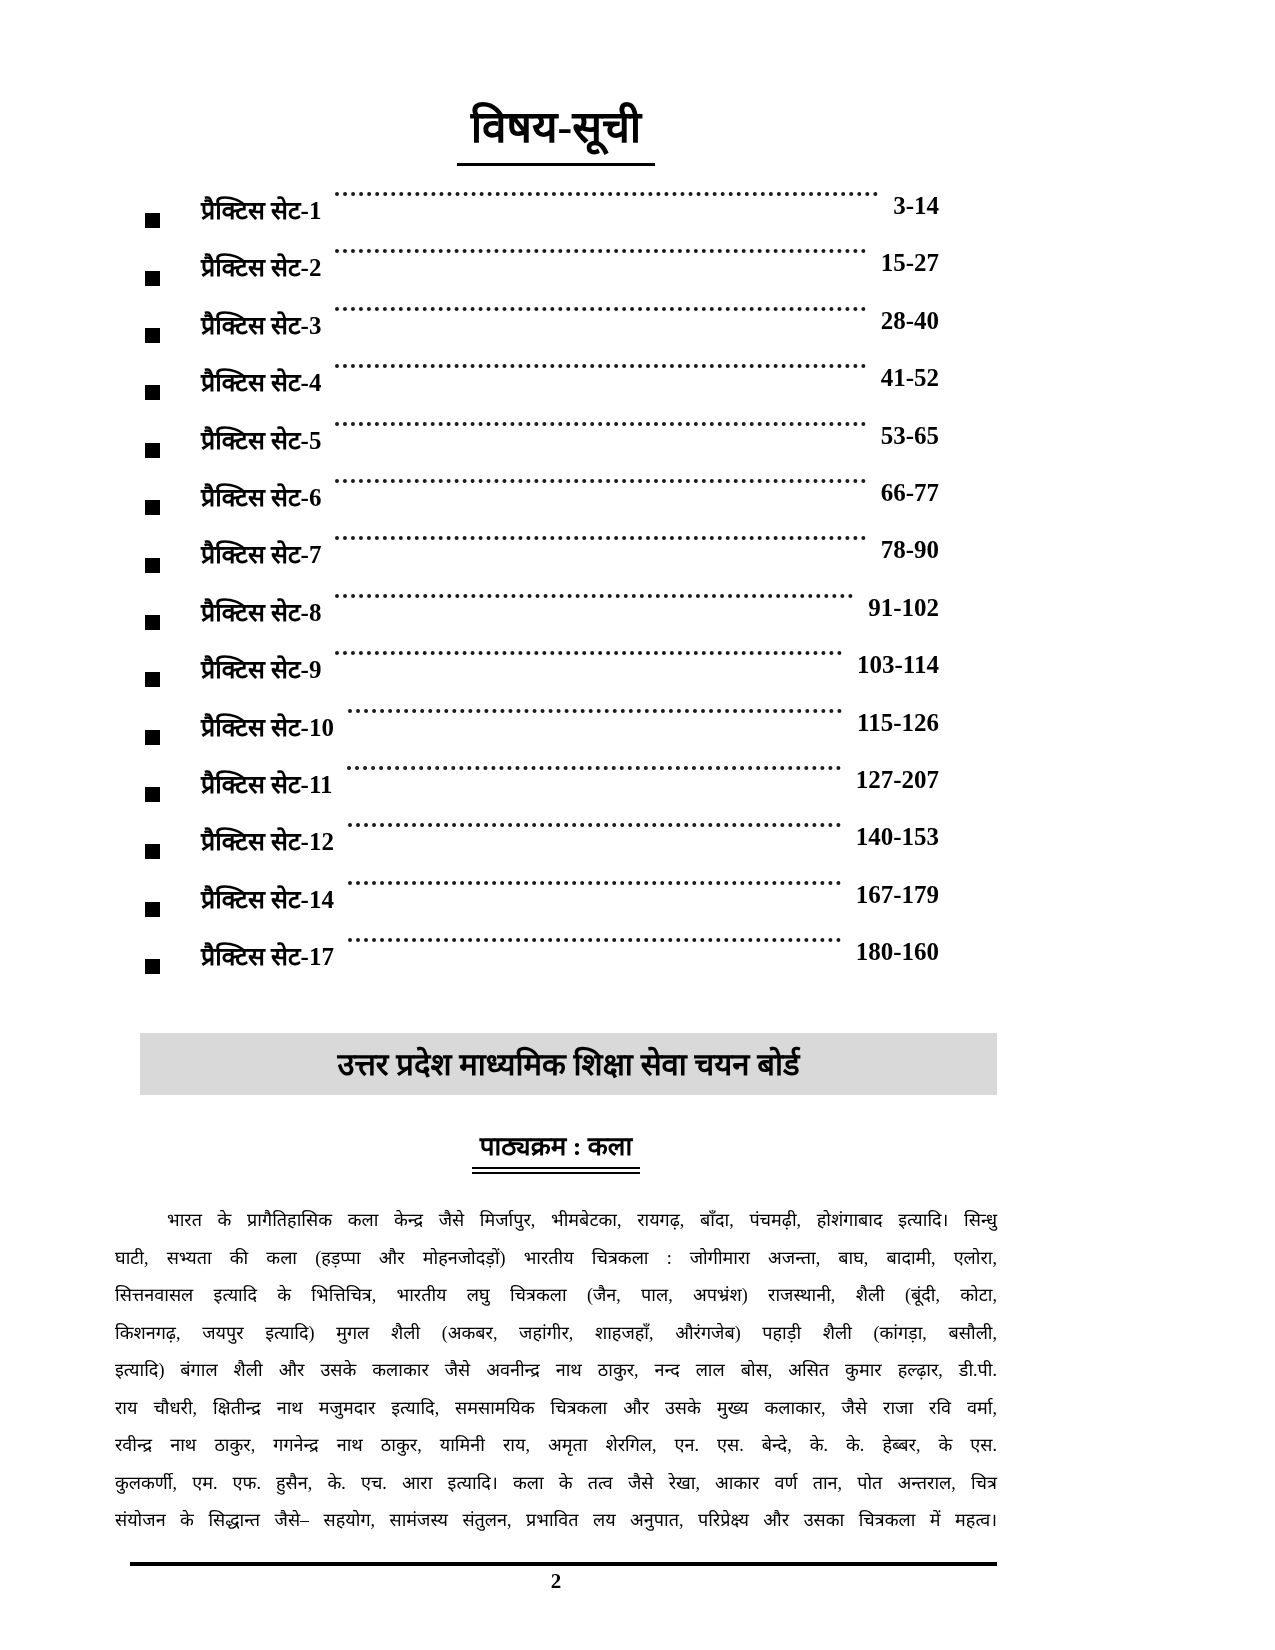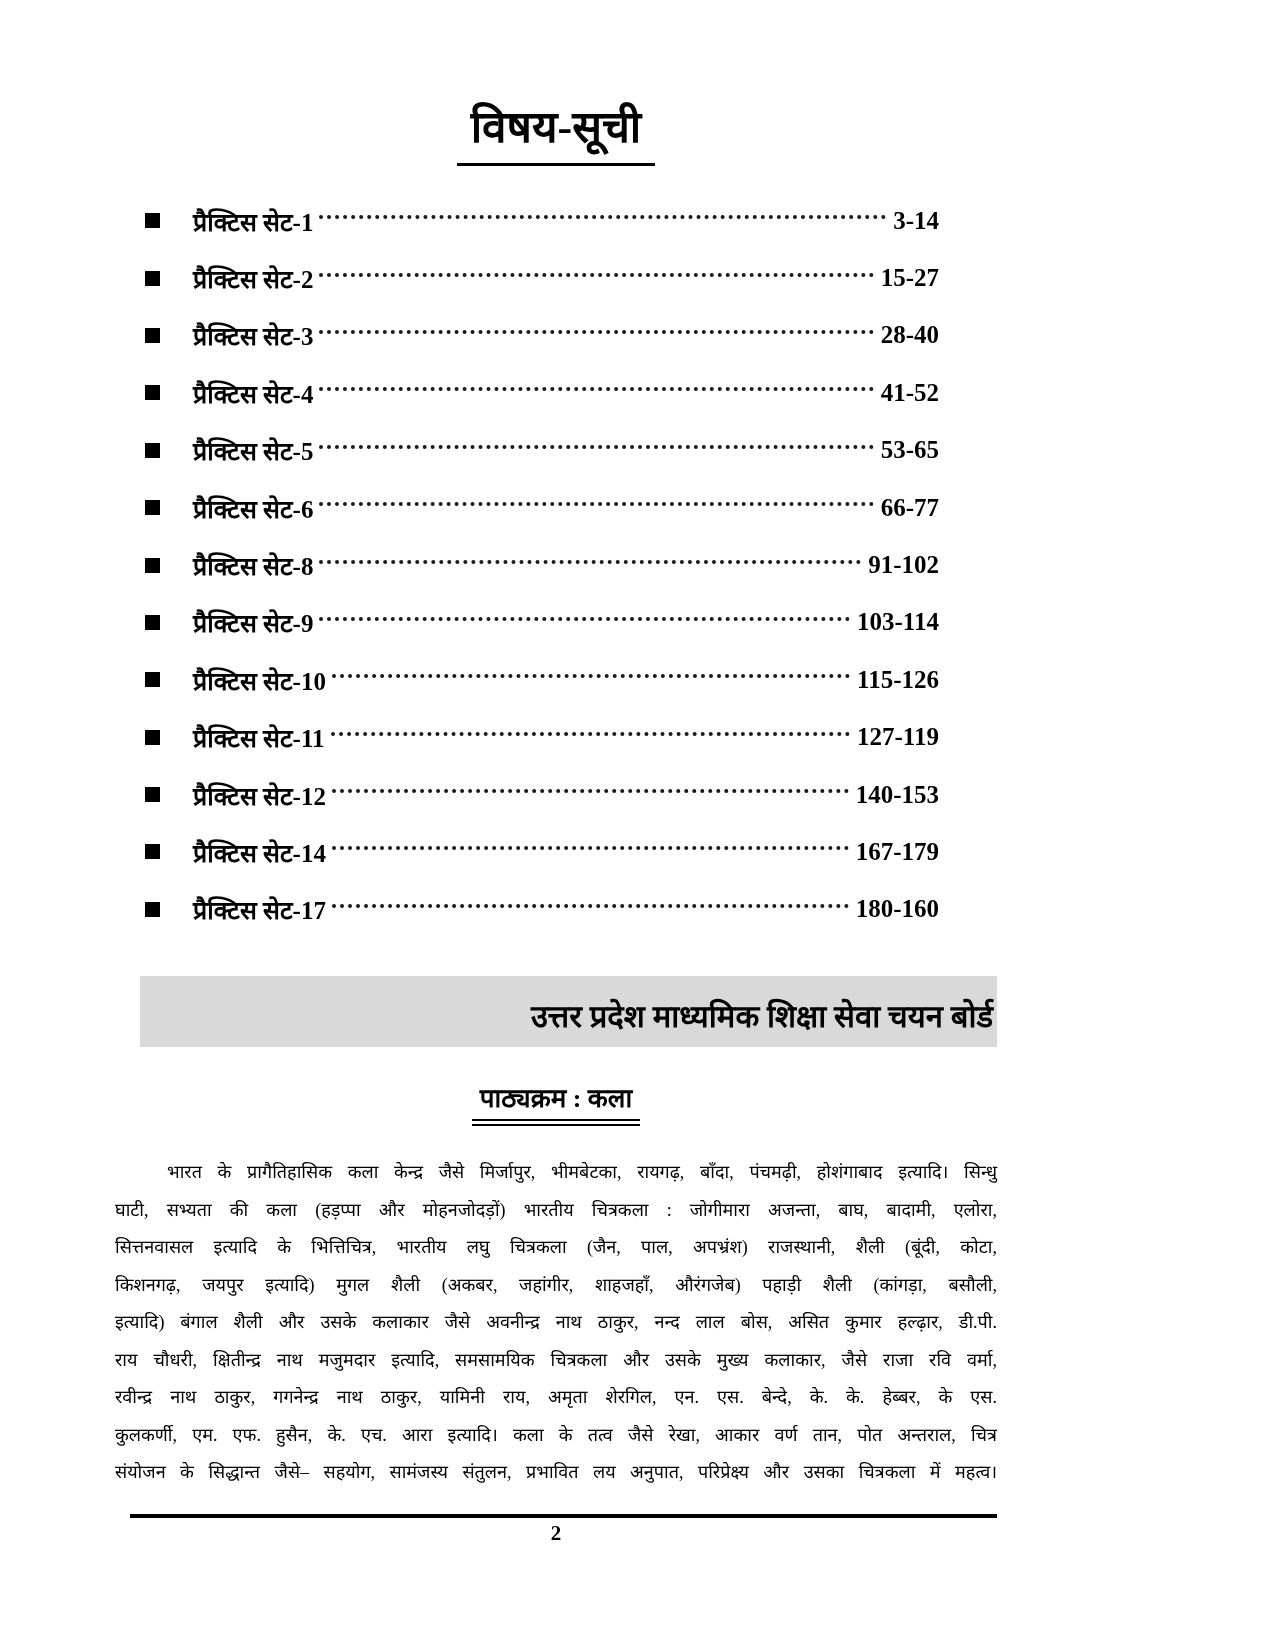--- a/index.html
+++ b/index.html
@@ -29,22 +29,23 @@
   }
 
   
   .toc {
     margin-top: 26px;
     padding-left: 30px;
     padding-right: 58px;
   }
   .toc-row {
     display: flex;
-    align-items: center;
+    align-items: flex-start;
     height: 57.4px;
+    gap: 8px;
   }
   .bullet {
     width: 15px;
     height: 15px;
     background: #000;
     align-self: center;
     margin-right: 33px;
     flex: 0 0 auto;
   }
   .toc-label {
@@ -62,22 +63,22 @@
     font-size: 25px;
     font-weight: bold;
     white-space: nowrap;
   }
 
   
   .banner {
     margin-top: 38px;
     margin-left: 25px;
     background: #d9d9d9;
-    text-align: right;
-    padding: 18px 4px 11px 4px;
+    text-align: center;
+    padding: 9px 4px 11px 4px;
     font-size: 31px;
     font-weight: bold;
   }
 
   
   .syllabus-heading-wrap { text-align: center; margin-top: 32px; }
   .syllabus-heading {
     display: inline-block;
     font-size: 26px;
     font-weight: bold;
@@ -152,41 +153,47 @@
       <span class="toc-pages">53-65</span>
     </div>
     <div class="toc-row">
       <span class="bullet"></span>
       <span class="toc-label">प्रैक्टिस सेट-6</span>
       <span class="leader"></span>
       <span class="toc-pages">66-77</span>
     </div>
     <div class="toc-row">
       <span class="bullet"></span>
+      <span class="toc-label">प्रैक्टिस सेट-7</span>
+      <span class="leader"></span>
+      <span class="toc-pages">78-90</span>
+    </div>
+    <div class="toc-row">
+      <span class="bullet"></span>
       <span class="toc-label">प्रैक्टिस सेट-8</span>
       <span class="leader"></span>
       <span class="toc-pages">91-102</span>
     </div>
     <div class="toc-row">
       <span class="bullet"></span>
       <span class="toc-label">प्रैक्टिस सेट-9</span>
       <span class="leader"></span>
       <span class="toc-pages">103-114</span>
     </div>
     <div class="toc-row">
       <span class="bullet"></span>
       <span class="toc-label">प्रैक्टिस सेट-10</span>
       <span class="leader"></span>
       <span class="toc-pages">115-126</span>
     </div>
     <div class="toc-row">
       <span class="bullet"></span>
       <span class="toc-label">प्रैक्टिस सेट-11</span>
       <span class="leader"></span>
-      <span class="toc-pages">127-119</span>
+      <span class="toc-pages">127-207</span>
     </div>
     <div class="toc-row">
       <span class="bullet"></span>
       <span class="toc-label">प्रैक्टिस सेट-12</span>
       <span class="leader"></span>
       <span class="toc-pages">140-153</span>
     </div>
     <div class="toc-row">
       <span class="bullet"></span>
       <span class="toc-label">प्रैक्टिस सेट-14</span>

